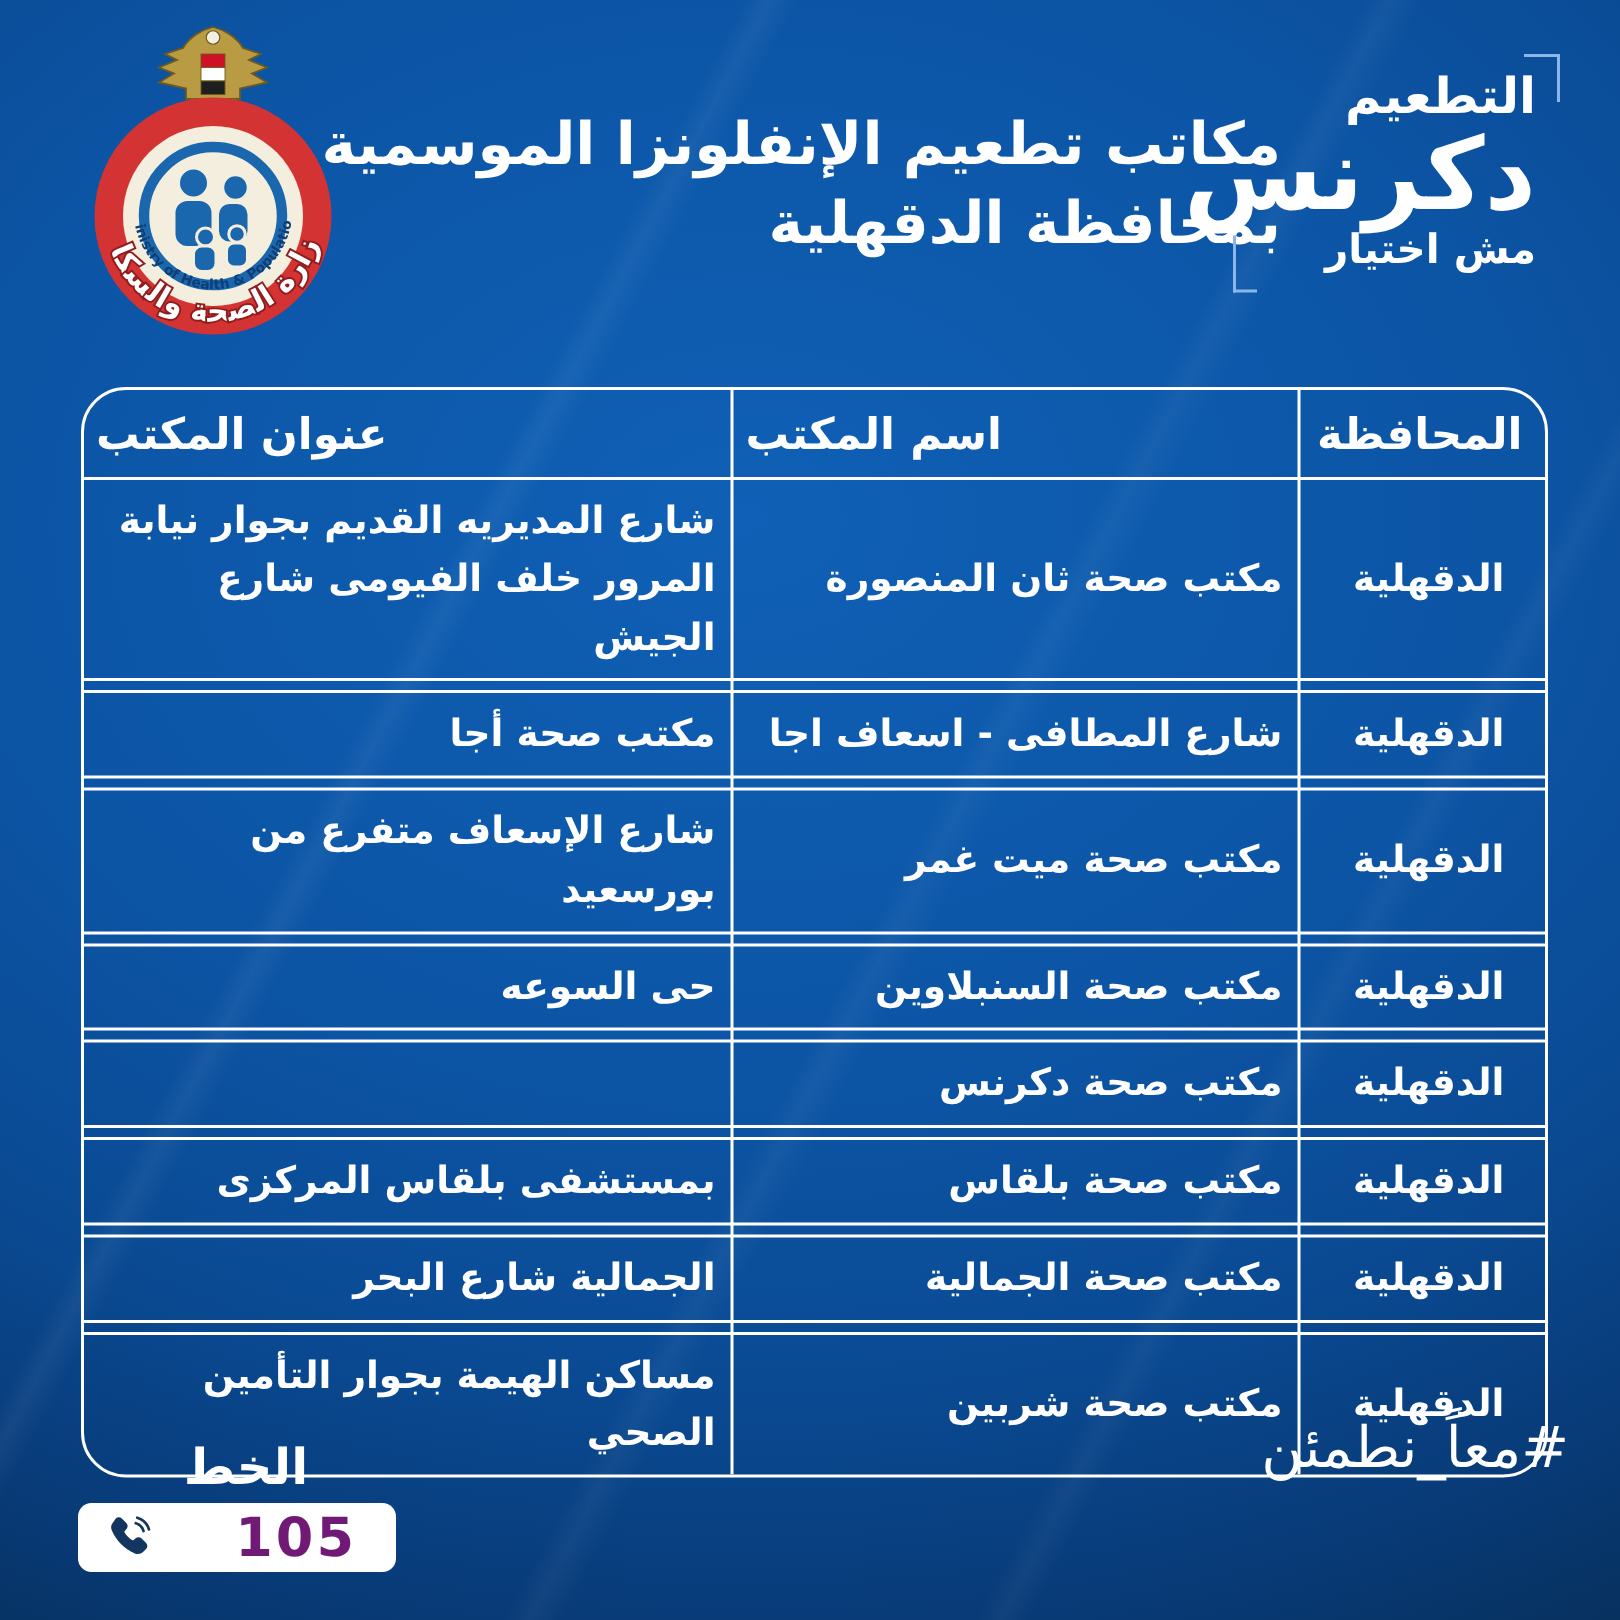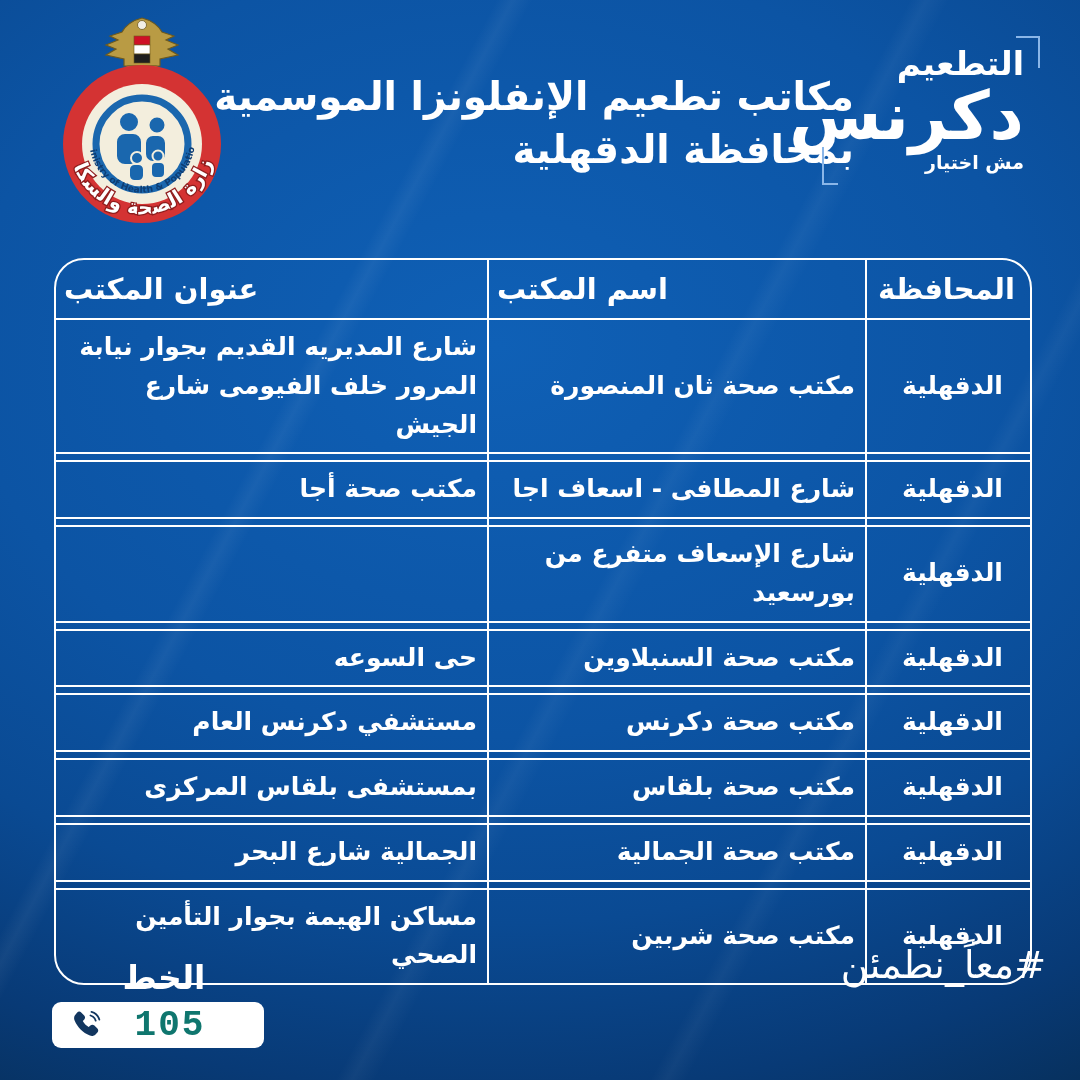--- a/index.html
+++ b/index.html
@@ -19,21 +19,21 @@
   
   .logo{position:absolute;left:36px;top:12px;width:212px;height:215px;}
   
   .title{position:absolute;left:226px;top:74px;width:628px;text-align:right;direction:rtl;}
   .title .l1{font-size:39px;font-weight:bold;white-space:nowrap;line-height:1.2;}
   .title .l2{font-size:39px;font-weight:bold;line-height:1.5;}
   
   .slogan{position:absolute;top:46px;right:56px;width:200px;direction:rtl;}
   .slogan .s1{font-size:33px;font-weight:bold;line-height:1.1;}
   .slogan .s2{font-size:67px;font-weight:bold;line-height:1.02;letter-spacing:1px;}
-  .slogan .s3{font-size:19px;font-weight:bold;line-height:1.2;margin-left:-22px;}
+  .slogan .s3{font-size:27px;font-weight:bold;line-height:1.2;margin-left:-22px;}
   .br-tr{position:absolute;top:-10px;right:-16px;width:22px;height:30px;
          border-top:2px solid #8ab6e8;border-right:2px solid #8ab6e8;}
   .br-bl{position:absolute;bottom:-12px;left:-2px;width:14px;height:36px;
          border-left:2px solid #8ab6e8;border-bottom:2px solid #8ab6e8;}
   
   .table{position:absolute;left:54px;top:258px;width:974px;
          border:2.5px solid #fff;border-radius:30px;overflow:hidden;}
   .vline{position:absolute;top:0;bottom:0;width:2.5px;background:#fff;z-index:2;}
   .vline.v1{right:163px;}
   .vline.v2{right:541px;}
@@ -47,22 +47,22 @@
   .td{font-size:25px;font-weight:bold;text-align:right;padding:8px 12px;line-height:1.55;}
   .td.gov{text-align:center;padding-right:12px;padding-left:20px;}
   .h1{min-height:104px;} .h2{min-height:50px;} .h3{min-height:58px;} .h4{min-height:48px;}
   .h5{min-height:44px;} .h6{min-height:44px;} .h7{min-height:44px;} .h8{min-height:72px;}
   
   .hotline-label{position:absolute;left:64px;top:958px;width:200px;text-align:center;
                  font-size:33px;font-weight:bold;direction:rtl;}
   .hotline-badge{position:absolute;left:52px;top:1002px;width:212px;height:46px;background:#fff;
                  border-radius:9px;display:flex;align-items:center;}
   .hotline-badge .ph{margin-left:18px;width:32px;height:32px;flex:0 0 auto;}
-  .hotline-number{flex:1;text-align:center;font-size:36px;font-weight:bold;color:#0f766e;
-                  letter-spacing:2px;padding-right:26px;font-family:Liberation Mono, monospace;}
+  .hotline-number{flex:1;text-align:right;font-size:36px;font-weight:bold;color:#701a75;
+                  letter-spacing:2px;padding-right:26px;}
   .hashtag{position:absolute;right:34px;top:943px;font-size:38px;font-weight:normal;direction:rtl;}
 </style>
 </head>
 <body>
 
 <div class="canvas">
   <div class="streaks"></div>
 
   <div class="logo">
     <svg viewBox="0 0 212 215" width="212" height="215">
@@ -133,31 +133,31 @@
       <div class="td">مكتب صحة ثان المنصورة</div>
       <div class="td">شارع المديريه القديم بجوار نيابة المرور خلف الفيومى شارع الجيش</div>
     </div>
     <div class="t-row h2">
       <div class="td gov">الدقهلية</div>
       <div class="td">شارع المطافى - اسعاف اجا</div>
       <div class="td">مكتب صحة أجا</div>
     </div>
     <div class="t-row h3">
       <div class="td gov">الدقهلية</div>
+      <div class="td">مكتب صحة ميت غمر</div>
       <div class="td">شارع الإسعاف متفرع من بورسعيد</div>
     </div>
     <div class="t-row h4">
       <div class="td gov">الدقهلية</div>
       <div class="td">مكتب صحة السنبلاوين</div>
       <div class="td">حى السوعه</div>
     </div>
     <div class="t-row h5">
       <div class="td gov">الدقهلية</div>
       <div class="td">مكتب صحة دكرنس</div>
-      <div class="td">مستشفي دكرنس العام</div>
     </div>
     <div class="t-row h6">
       <div class="td gov">الدقهلية</div>
       <div class="td">مكتب صحة بلقاس</div>
       <div class="td">بمستشفى بلقاس المركزى</div>
     </div>
     <div class="t-row h7">
       <div class="td gov">الدقهلية</div>
       <div class="td">مكتب صحة الجمالية</div>
       <div class="td">الجمالية شارع البحر</div>

